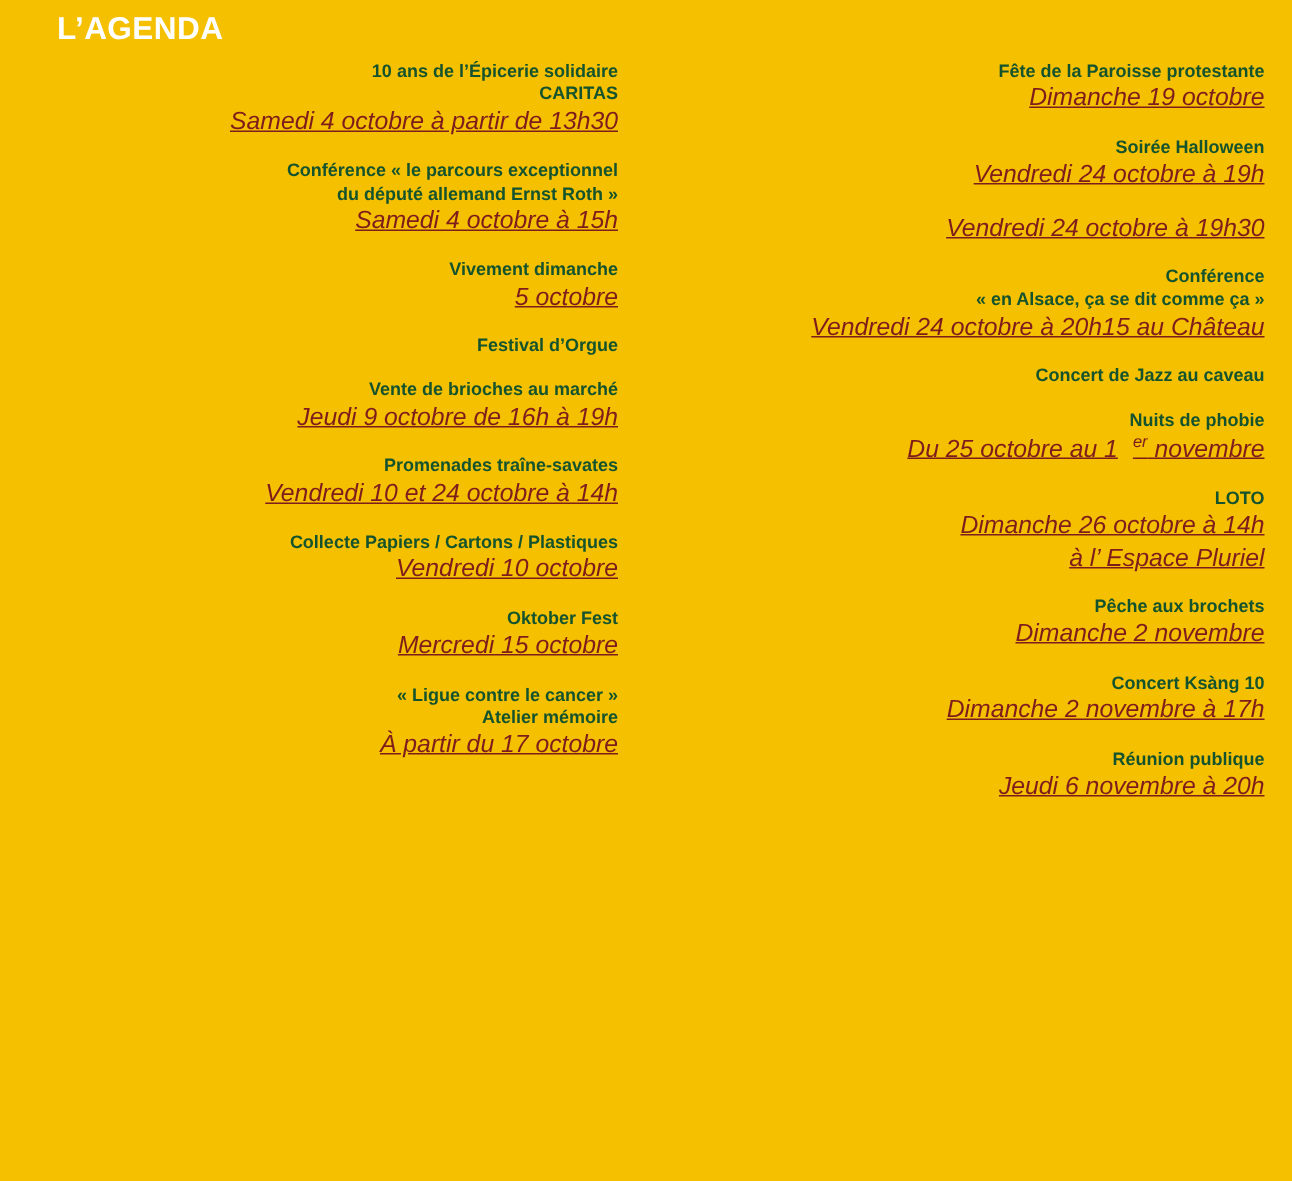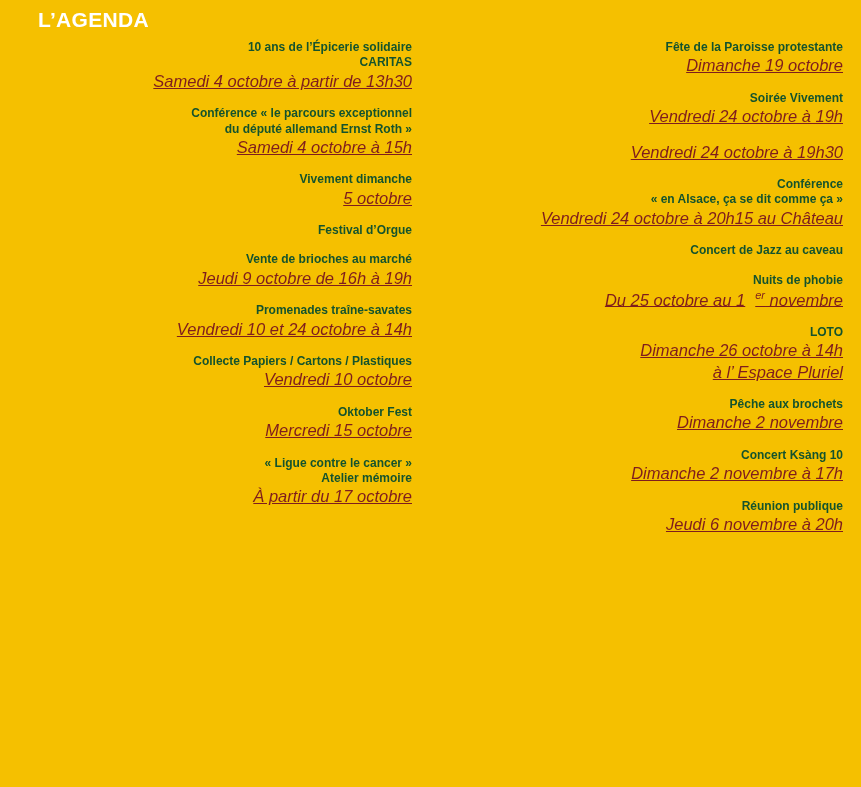--- a/index.html
+++ b/index.html
@@ -160,21 +160,21 @@
         <div class="event">
           <div class="event-title">
             <div>Fête de la Paroisse protestante</div>
           </div>
           <div class="event-date">
             <div>Dimanche 19 octobre</div>
           </div>
         </div>
         <div class="event">
           <div class="event-title">
-            <div>Soirée Vivement</div>
+            <div>Soirée Halloween</div>
           </div>
           <div class="event-date">
             <div>Vendredi 24 octobre à 19h</div>
           </div>
         </div>
         <div class="event">
           <div class="event-date">
             <div>Vendredi 24 octobre à 19h30</div>
           </div>
         </div>

